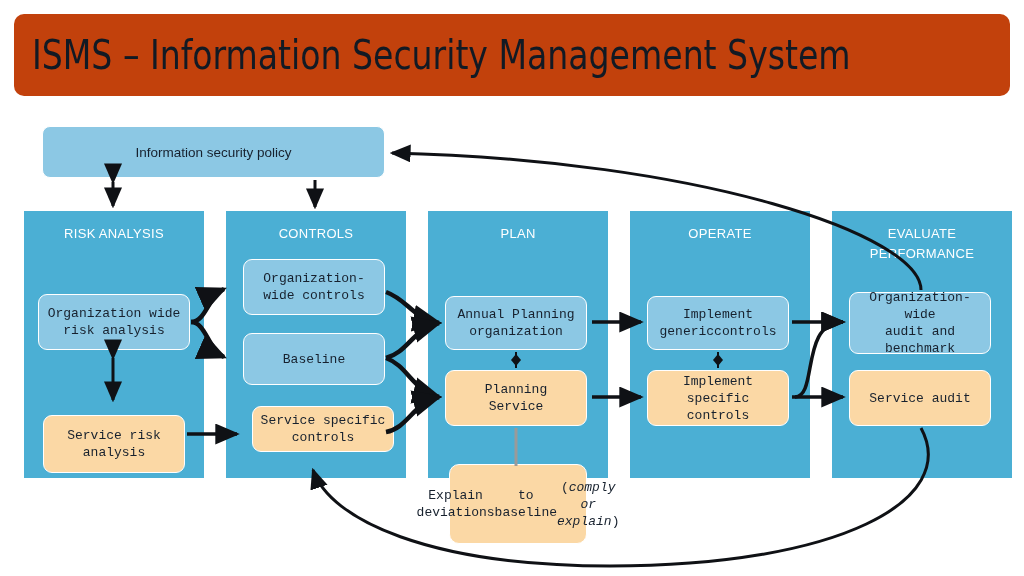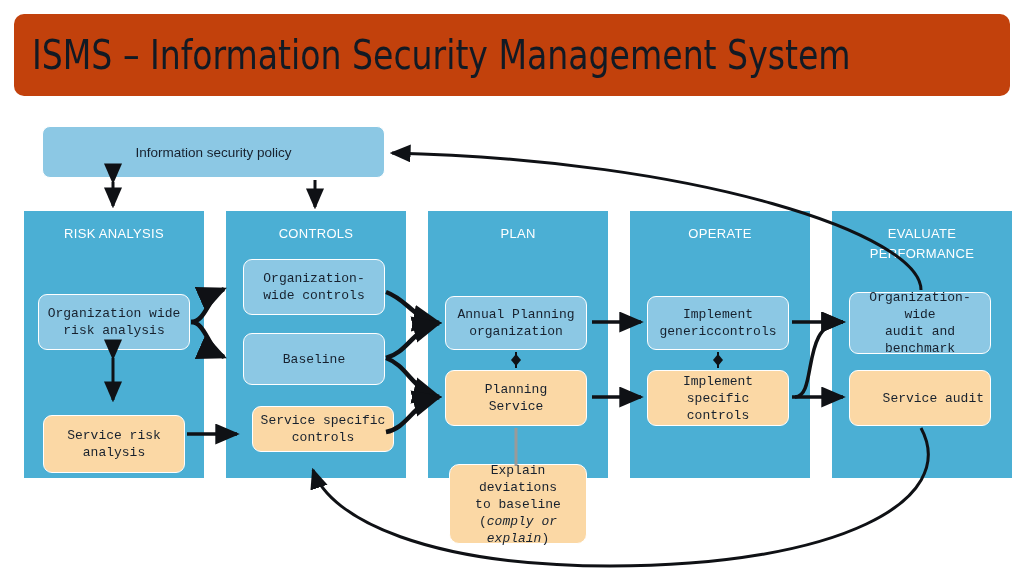--- a/index.html
+++ b/index.html
@@ -106,27 +106,27 @@
   #node-org-risk      { left: 38px;  top: 294px; width: 152px; height: 56px; }
   #node-service-risk  { left: 43px;  top: 406px; width: 142px; height: 58px; margin-top: 9px; }
   
   #node-org-controls  { left: 243px; top: 259px; width: 142px; height: 56px; }
   #node-baseline      { left: 243px; top: 333px; width: 142px; height: 52px; }
   #node-svc-controls  { left: 252px; top: 406px; width: 142px; height: 46px; }
   
   #node-annual-plan   { left: 445px; top: 296px; width: 142px; height: 54px; }
   #node-plan-service  { left: 445px; top: 370px; width: 142px; height: 56px; }
   #node-explain       { left: 449px; top: 464px; width: 138px; height: 80px;
-                        flex-direction: column; border-radius: 10px; }
+                        flex-direction: row; border-radius: 10px; }
   
   #node-impl-generic  { left: 647px; top: 296px; width: 142px; height: 54px; }
   #node-impl-specific { left: 647px; top: 370px; width: 142px; height: 56px; }
   
   #node-org-audit     { left: 849px; top: 292px; width: 142px; height: 62px; }
-  #node-service-audit { left: 849px; top: 370px; width: 142px; height: 56px; justify-content: flex-end; }
+  #node-service-audit { left: 849px; top: 370px; width: 142px; height: 56px; }
 
   #node-explain .ln { display: block; }
   #node-explain .ital { font-style: italic; }
 
   
   #connectors {
     position: absolute;
     left: 0; top: 0;
     width: 1024px; height: 576px;
     pointer-events: none;

